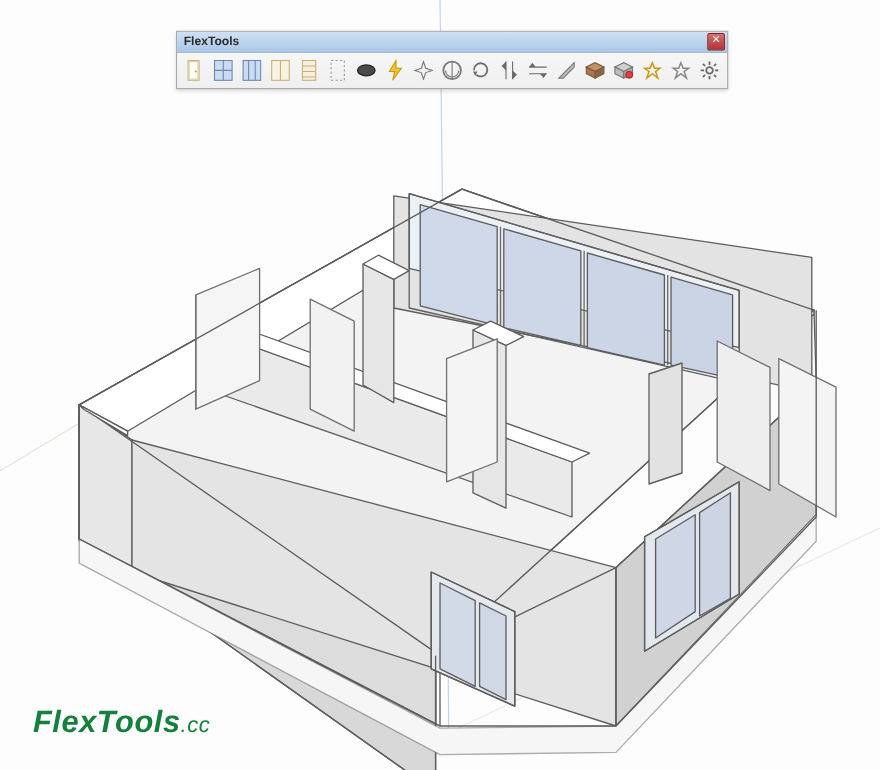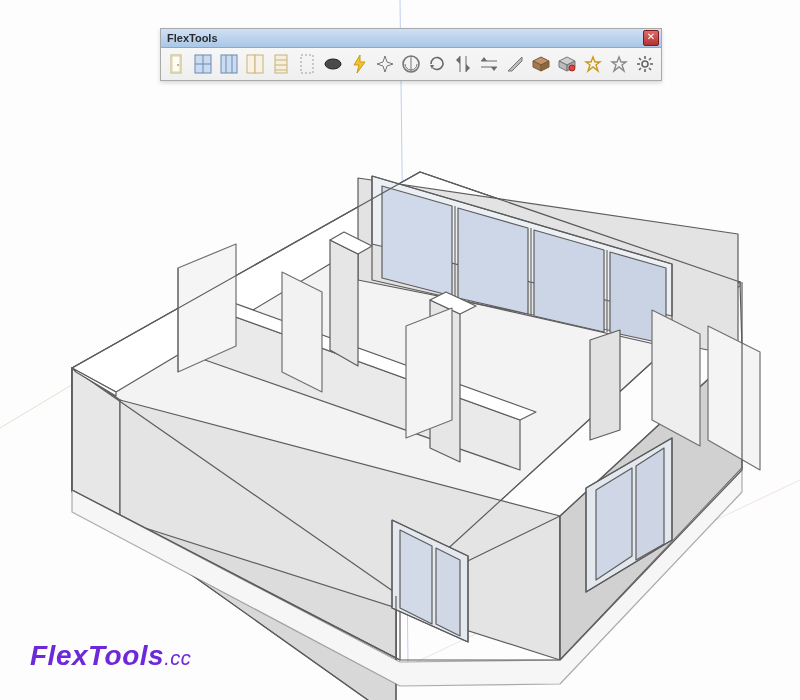--- a/index.html
+++ b/index.html
@@ -74,21 +74,21 @@
 
   
   .watermark {
     position: absolute;
     left: 30px;
     bottom: 28px;
     font-family: Arial, sans-serif;
     font-weight: 800;
     font-size: 28px;
     letter-spacing: 0.5px;
-    color: #6d28d9;
+    color: #15803d;
     font-style: italic;
     user-select: none;
   }
   .watermark .cc { font-weight: 400; font-size: 20px; }
 </style>
 </head>
 <body>
 
 <svg class="viewport" width="800" height="700" viewBox="0 0 800 700">
 

